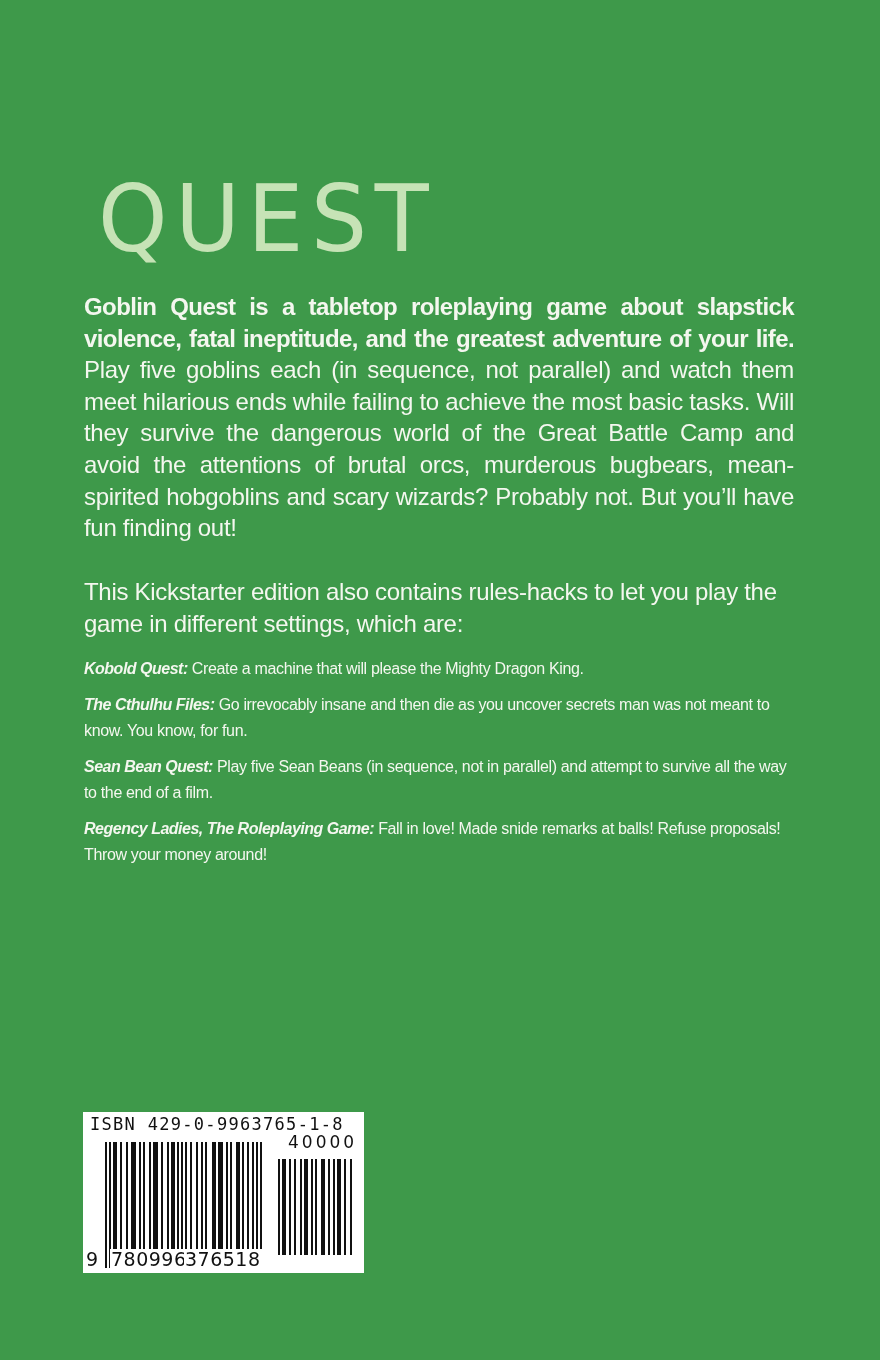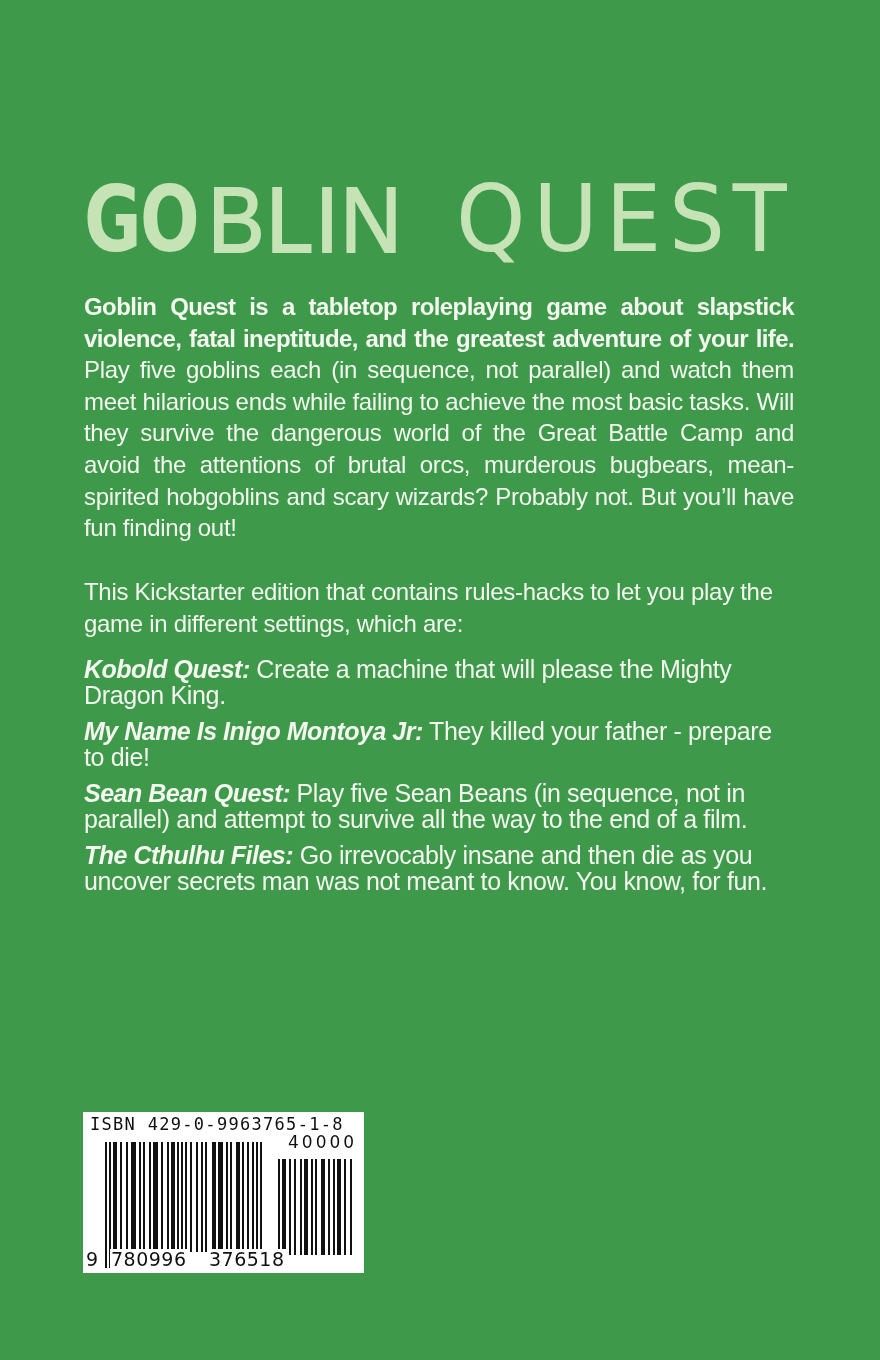--- a/index.html
+++ b/index.html
@@ -40,21 +40,21 @@
     letter-spacing: -0.3px;
   }
   .intro b { font-weight: bold; letter-spacing: -0.6px; }
   .kick {
     position: absolute; left: 84px; top: 576px; width: 710px;
     font-size: 24px; line-height: 32px;
     letter-spacing: -0.3px;
   }
   .settings {
     position: absolute; left: 84px; top: 656px; width: 712px;
-    font-size: 25px; line-height: 26px; letter-spacing: -0.35px;
+    font-size: 16px; line-height: 26px; letter-spacing: -0.35px;
   }
   .setting { margin: 0 0 10px 0; }
   .setting .name { font-weight: bold; font-style: italic; letter-spacing: -0.5px; }
   .barcode-box {
     position: absolute; left: 83px; top: 1112px; width: 281px; height: 161px;
     background: #ffffff;
   }
   .isbn-top {
     position: absolute; left: 7px; top: 2px;
     font-family: "DejaVu Sans Mono", monospace; font-size: 17px; line-height: 20px;
@@ -72,44 +72,40 @@
   .bars.main .bar { height: 110px; }
   .bars.main .bar.guard { height: 126px; }
   .bars.addon .bar { height: 96px; }
   .gap { height: 100%; }
   .digits {
     position: absolute; top: 137px; font-family: "DejaVu Sans", sans-serif;
     font-size: 19px; line-height: 20px; color: #111; background: #fff;
   }
   .d-first { left: 3px; background: transparent; }
   .d-left { left: 27px; letter-spacing: 0.5px; padding: 0 1px; }
-  .d-right { left: 101px; letter-spacing: 0.5px; padding: 0 1px; margin-left: 24px; }
+  .d-right { left: 101px; letter-spacing: 0.5px; padding: 0 1px; }
 </style>
 </head>
 <body>
 
 <div class="title">
-  <div class="word">
-    <span class="heavy">GO</span>
-    <span class="medium">BLIN</span>
-  </div>
   <div class="word">
     <span class="thin">QUEST</span>
   </div>
 </div>
 
 <div class="intro"><b>Goblin Quest is a tabletop roleplaying game about slapstick violence, fatal ineptitude, and the greatest adventure of your life.</b><span> Play five goblins each (in sequence, not parallel) and watch them meet hilarious ends while failing to achieve the most basic tasks. Will they survive the dangerous world of the Great Battle Camp and avoid the attentions of brutal orcs, murderous bugbears, mean-spirited hobgoblins and scary wizards? Probably not. But you’ll have fun finding out!</span></div>
 
-<div class="kick">This Kickstarter edition that contains rules-hacks to let you play the game in different settings, which are:</div>
+<div class="kick">This Kickstarter edition also contains rules-hacks to let you play the game in different settings, which are:</div>
 
 <div class="settings">
   <div class="setting"><span class="name">Kobold Quest:</span><span> Create a machine that will please the Mighty Dragon King.</span></div>
-  <div class="setting"><span class="name">My Name Is Inigo Montoya Jr:</span><span> They killed your father - prepare to die!</span></div>
+  <div class="setting"><span class="name">The Cthulhu Files:</span><span> Go irrevocably insane and then die as you uncover secrets man was not meant to know. You know, for fun.</span></div>
   <div class="setting"><span class="name">Sean Bean Quest:</span><span> Play five Sean Beans (in sequence, not in parallel) and attempt to survive all the way to the end of a film.</span></div>
-  <div class="setting"><span class="name">The Cthulhu Files:</span><span> Go irrevocably insane and then die as you uncover secrets man was not meant to know. You know, for fun.</span></div>
+  <div class="setting"><span class="name">Regency Ladies, The Roleplaying Game:</span><span> Fall in love! Made snide remarks at balls! Refuse proposals! Throw your money around!</span></div>
 </div>
 
 <div class="barcode-box">
   <div class="isbn-top">ISBN 429-0-9963765-1-8</div>
   <div class="addon-num">40000</div>
 
   <div class="bars main">
     <div class="bar guard" style="width:2px"></div>
       <div class="gap" style="width:2px"></div>
       <div class="bar guard" style="width:2px"></div>

